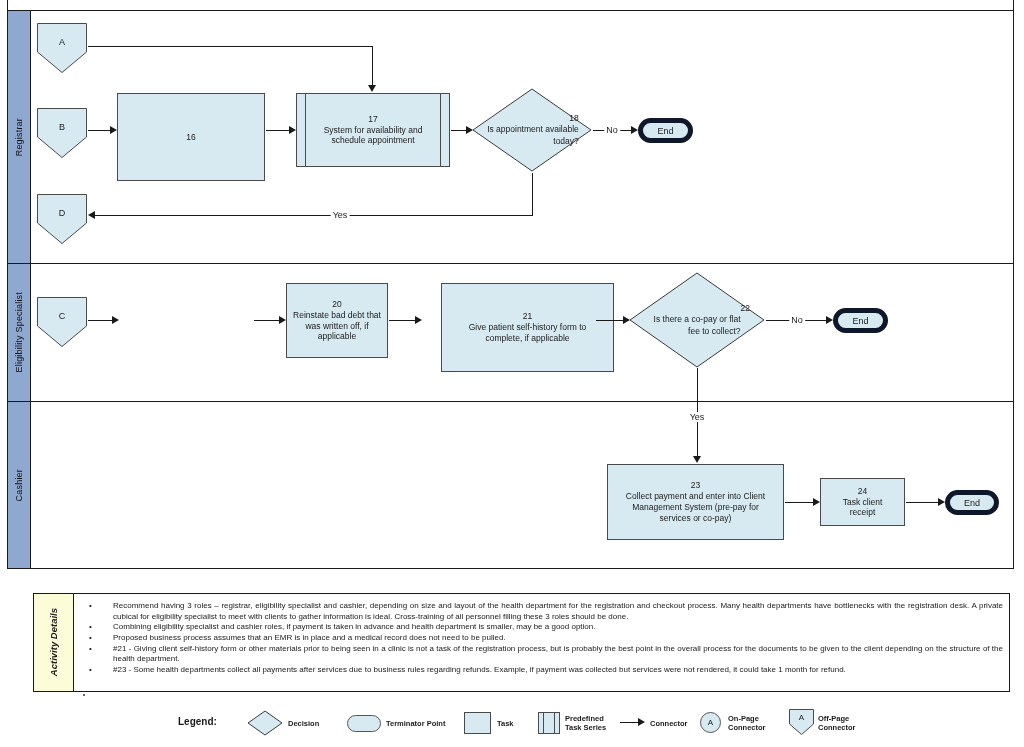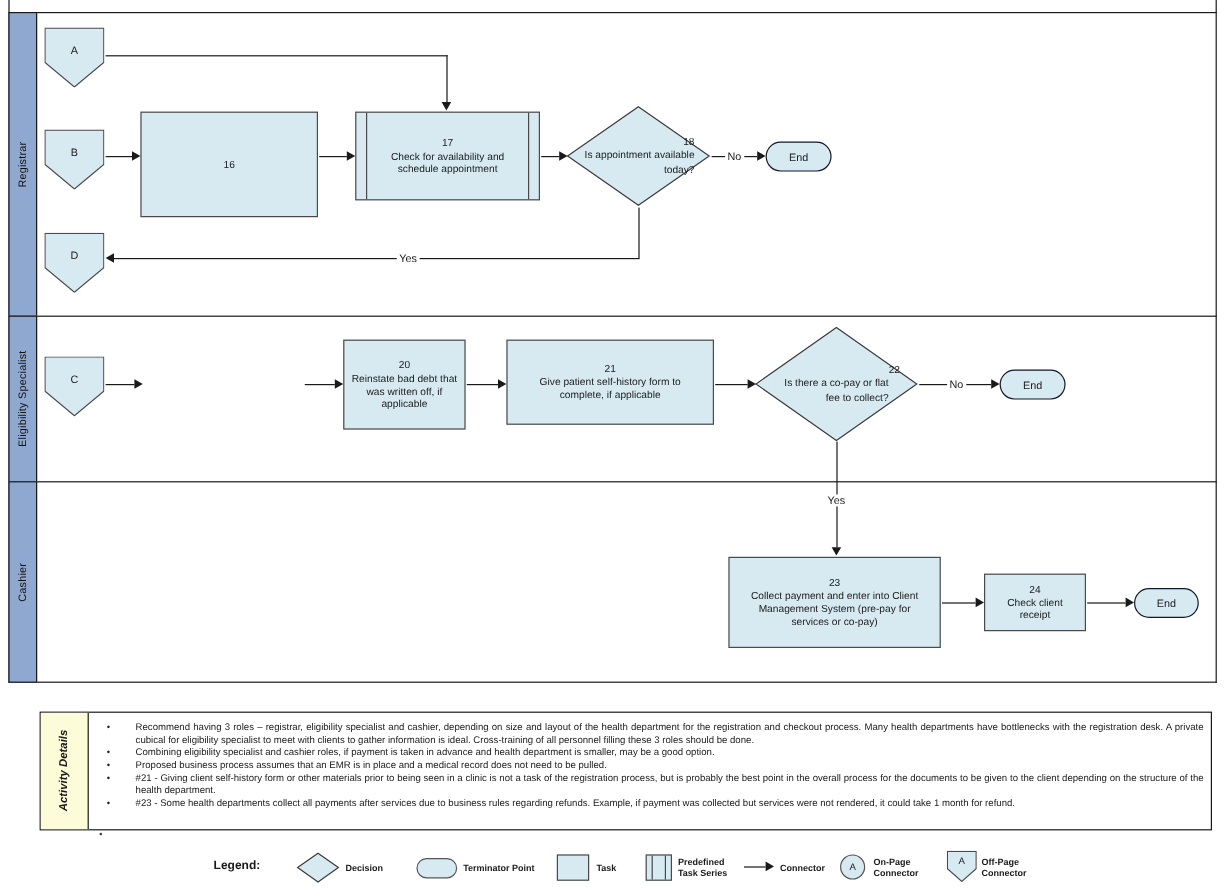--- a/index.html
+++ b/index.html
@@ -20,21 +20,21 @@
   .arr.r{border-top:4px solid transparent;border-bottom:4px solid transparent;border-left:7px solid var(--ink);}
   .arr.l{border-top:4px solid transparent;border-bottom:4px solid transparent;border-right:7px solid var(--ink);}
   .arr.d{border-left:4px solid transparent;border-right:4px solid transparent;border-top:7px solid var(--ink);}
 
   .frame{position:absolute;left:7px;top:0;width:1007px;height:569px;border:1px solid var(--ink);border-top:none;}
   .lane-bar{position:absolute;left:7px;width:24px;background:var(--lane-fill);border:1px solid var(--ink);display:flex;align-items:center;justify-content:center;}
   .lane-bar span{writing-mode:vertical-rl;transform:rotate(180deg);font-size:9px;color:#111;letter-spacing:.2px;}
 
   .task{position:absolute;background:var(--shape-fill);border:1px solid var(--shape-stroke);display:flex;flex-direction:column;align-items:center;justify-content:center;text-align:center;font-size:8.5px;line-height:1.28;padding:3px 5px;}
   .pbar{position:absolute;top:0;bottom:0;width:1px;background:var(--shape-stroke);}
-  .stadium{position:absolute;background:var(--shape-fill);border:1px solid #0f172a;border-radius:13px;display:flex;align-items:center;justify-content:center;font-size:9px;}
+  .stadium{position:absolute;background:var(--shape-fill);border:5px solid #0f172a;border-radius:13px;display:flex;align-items:center;justify-content:center;font-size:9px;}
   .dia{position:absolute;display:flex;flex-direction:column;align-items:center;justify-content:center;text-align:right;font-size:8.5px;line-height:1.3;}
   .dia svg{position:absolute;inset:0;}
   .dia .dtxt{position:relative;width:78%;}
   .pent{position:absolute;display:flex;align-items:flex-start;justify-content:center;}
   .pent svg{position:absolute;inset:0;}
   .pent span{position:relative;margin-top:14px;font-size:9px;}
   .lbl{position:absolute;transform:translate(-50%,-50%);background:#fff;padding:0 2px;font-size:9px;}
 
   .note{position:absolute;left:33px;top:593px;width:977px;height:99px;border:1px solid var(--ink);background:#fff;}
   .note-tab{position:absolute;left:0;top:0;bottom:0;width:40px;background:var(--note-fill);border-right:1px solid var(--ink);display:flex;align-items:center;justify-content:center;}
@@ -91,21 +91,21 @@
   </div>
 
   <div class="task" style="left:117px;top:93px;width:148px;height:88px;">
     <div>16</div>
   </div>
 
   <div class="task" style="left:296px;top:93px;width:154px;height:74px;">
     <div class="pbar" style="left:8px;"></div>
     <div class="pbar" style="right:8px;"></div>
     <div>17</div>
-    <div style="width:118px;">Check for availability and schedule appointment</div>
+    <div style="width:118px;">System for availability and schedule appointment</div>
   </div>
 
   <div class="dia" style="left:472px;top:88px;width:120px;height:84px;">
     <svg viewBox="0 0 120 84">
         <polygon points="60,1 119,42 60,83 1,42" style="fill:var(--shape-fill);stroke:#3a3a3a;stroke-width:1"></polygon>
       </svg>
     <div class="dtxt">18</div>
     <div class="dtxt">Is appointment available today?</div>
   </div>
 
@@ -139,21 +139,21 @@
     <svg viewBox="0 0 50 50">
         <polygon points="0.5,0.5 49.5,0.5 49.5,29 25,49.5 0.5,29" style="fill:var(--shape-fill);stroke:var(--shape-stroke);stroke-width:1"></polygon>
       </svg>
     <span>C</span>
   </div>
 
   <div class="task" style="left:286px;top:283px;width:102px;height:75px;">
     <div>20</div>
     <div>Reinstate bad debt that was written off, if applicable</div>
   </div>
-  <div class="task" style="left:422px;top:283px;width:173px;height:71px;">
+  <div class="task" style="left:441px;top:283px;width:173px;height:89px;">
     <div>21</div>
     <div style="width:150px;">Give patient self-history form to complete, if applicable</div>
   </div>
 
   <div class="dia" style="left:629px;top:272px;width:136px;height:96px;">
     <svg viewBox="0 0 136 96">
         <polygon points="68,1 135,48 68,95 1,48" style="fill:var(--shape-fill);stroke:#3a3a3a;stroke-width:1"></polygon>
       </svg>
     <div class="dtxt">22</div>
     <div class="dtxt" style="width:64%;">Is there a co-pay or flat fee to collect?</div>
@@ -182,21 +182,21 @@
   <div class="vline" style="left:697px;top:368px;height:88px;"></div>
   <div class="arr d" style="left:693px;top:456px;"></div>
   <span class="lbl" style="left:697px;top:417px;">Yes</span>
 
   <div class="task" style="left:607px;top:464px;width:177px;height:76px;">
     <div>23</div>
     <div style="width:160px;">Collect payment and enter into Client Management System (pre-pay for services or co-pay)</div>
   </div>
   <div class="task" style="left:820px;top:478px;width:85px;height:48px;">
     <div>24</div>
-    <div style="width:55px;">Check client receipt</div>
+    <div style="width:55px;">Task client receipt</div>
   </div>
   <div class="stadium" style="left:945px;top:490px;width:54px;height:25px;">
       <span>End</span>
     </div>
 
   <div class="hline" style="left:785px;top:502px;width:28px;"></div>
   <div class="arr r" style="left:813px;top:498px;"></div>
   <div class="hline" style="left:906px;top:502px;width:32px;"></div>
   <div class="arr r" style="left:938px;top:498px;"></div>
 

